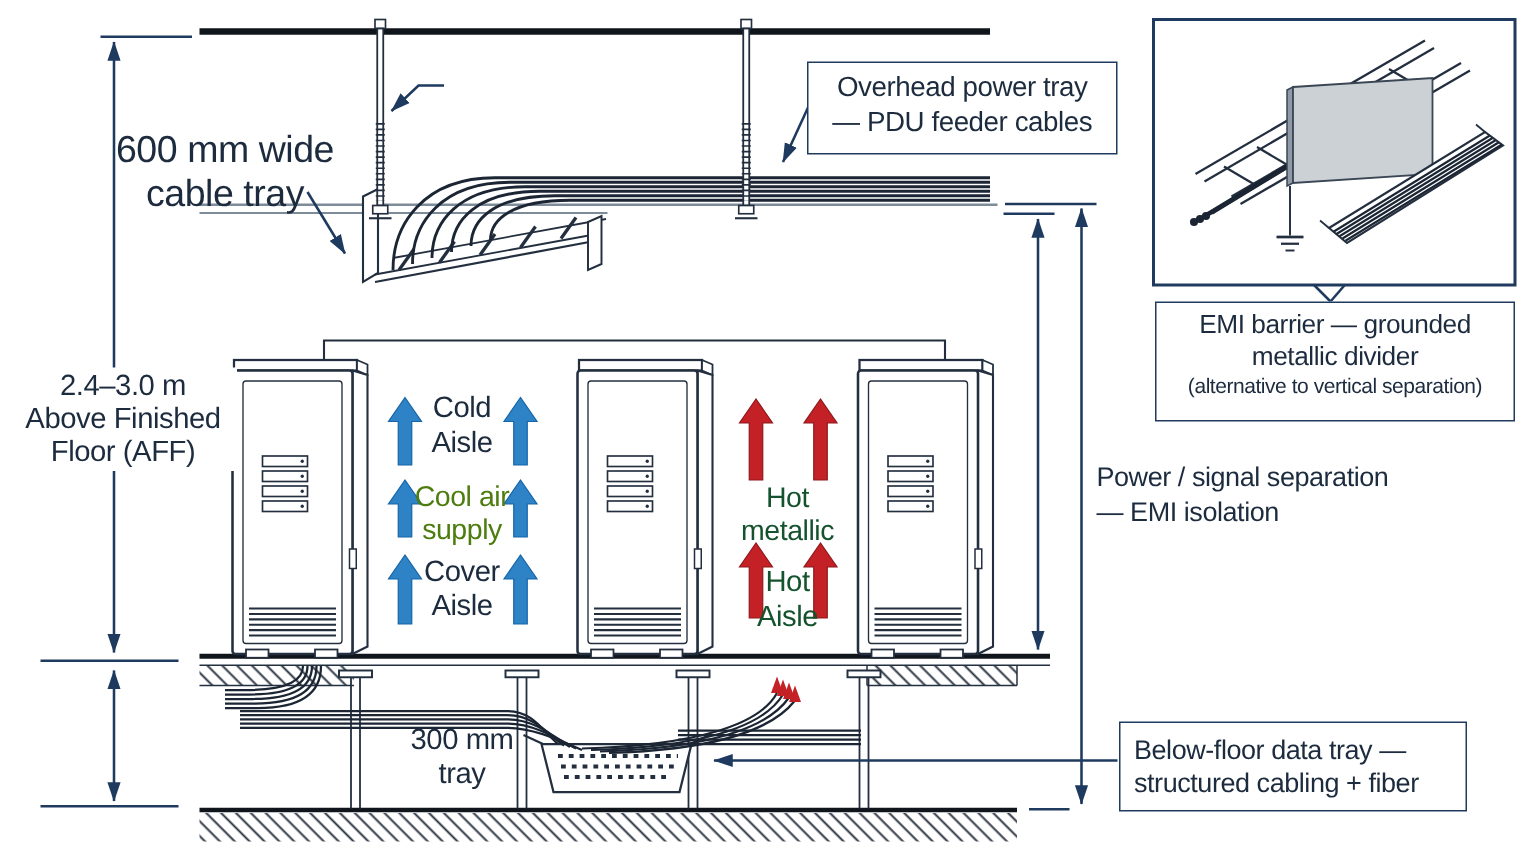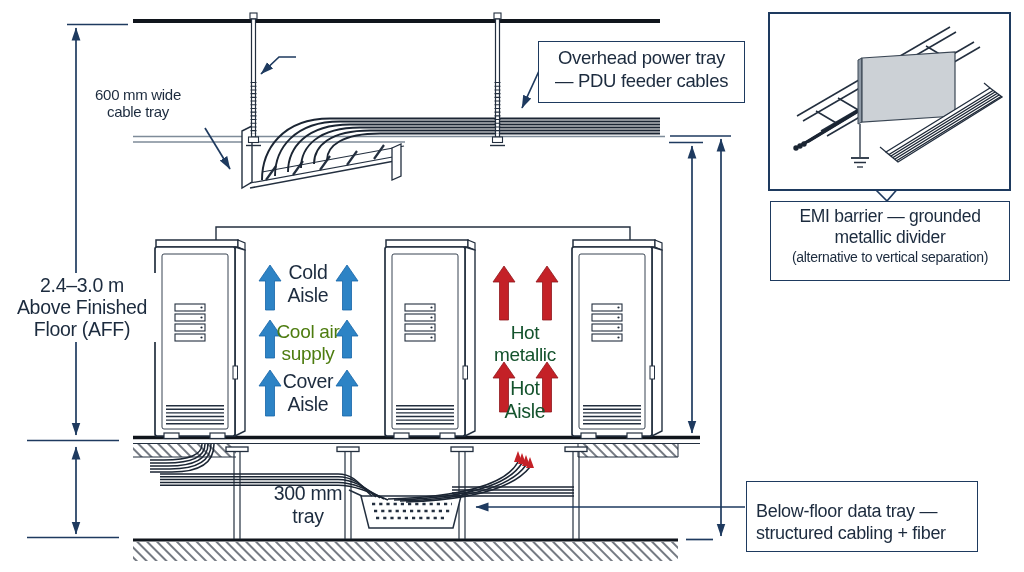--- a/index.html
+++ b/index.html
@@ -258,38 +258,38 @@
         <line x1="893" y1="157.5" x2="997" y2="93.5"></line>
         <line x1="895" y1="159" x2="999" y2="95"></line>
         <line x1="897" y1="160.5" x2="1001" y2="96.5"></line>
       </g>
       <line x1="886" y1="152" x2="880" y2="147" stroke="#232f3f" stroke-width="1.2"></line>
       <line x1="990" y1="88" x2="984" y2="83" stroke="#232f3f" stroke-width="1.2"></line>
     </g>
   </g>
 </svg>
 
-<div class="lbl center" style="left:44px;top:86px;width:188px;font-size:15px;">
+<div class="lbl center" style="left:56px;top:86px;width:188px;font-size:25px;">
   <span class="ln">600 mm wide</span>
   <span class="ln">cable tray</span>
 </div>
 
 
 <div class="box center" style="left:538px;top:41px;width:205px;height:56px;font-size:18.5px;padding-top:4px;line-height:1.25;">
   <span class="ln">Overhead power tray</span>
   <span class="ln">— PDU feeder cables</span>
 </div>
 
 <div class="box center" style="left:770px;top:201px;width:238px;height:74px;font-size:17.5px;padding-top:4px;line-height:1.22;">
   <span class="ln">EMI barrier — grounded</span>
   <span class="ln">metallic divider</span>
   <span class="ln" style="font-size:14px;">(alternative to vertical separation)</span>
 </div>
 
-<div class="lbl center whitebg" style="left:6px;top:245px;width:146px;font-size:19.5px;line-height:1.14;margin-top:28px;">
+<div class="lbl center whitebg" style="left:6px;top:245px;width:146px;font-size:19.5px;line-height:1.14;">
   <span class="ln">2.4–3.0 m</span>
   <span class="ln">Above Finished</span>
   <span class="ln">Floor (AFF)</span>
 </div>
 
 <div class="lbl center" style="left:272px;top:261px;width:72px;font-size:19.5px;">
   <span class="ln">Cold</span>
   <span class="ln">Aisle</span>
 </div>
 
@@ -306,25 +306,29 @@
 <div class="lbl center redtext" style="left:486px;top:322px;width:78px;font-size:19px;">
   <span class="ln">Hot</span>
   <span class="ln">metallic</span>
 </div>
 
 <div class="lbl center redtext" style="left:488px;top:377px;width:74px;font-size:19.5px;">
   <span class="ln">Hot</span>
   <span class="ln">Aisle</span>
 </div>
 
+<div class="lbl" style="left:731px;top:307px;font-size:18px;line-height:1.26;">
+  <span class="ln">Power / signal separation</span>
+  <span class="ln">— EMI isolation</span>
+</div>
 
 
 <div class="lbl center" style="left:262px;top:482px;width:92px;font-size:19.5px;">
   <span class="ln">300 mm</span>
   <span class="ln">tray</span>
 </div>
 
-<div class="box" style="left:746px;top:481px;width:221px;height:50px;font-size:18px;padding:19px 0 0 9px;line-height:1.22;">
+<div class="box" style="left:746px;top:481px;width:221px;height:50px;font-size:18px;padding:8px 0 0 9px;line-height:1.22;">
   <span class="ln">Below-floor data tray —</span>
   <span class="ln">structured cabling + fiber</span>
 </div>
 
 </div>
 
 </body></html>

